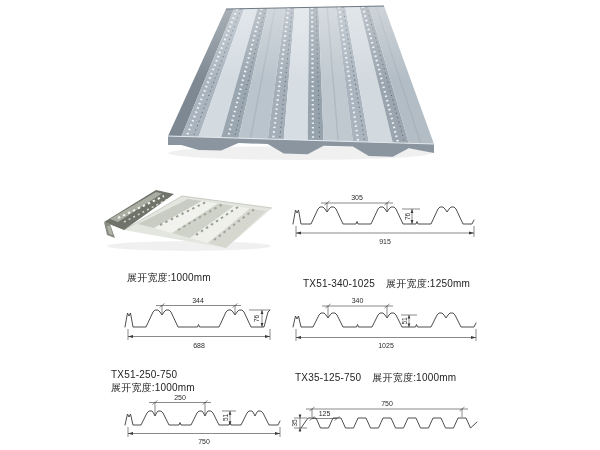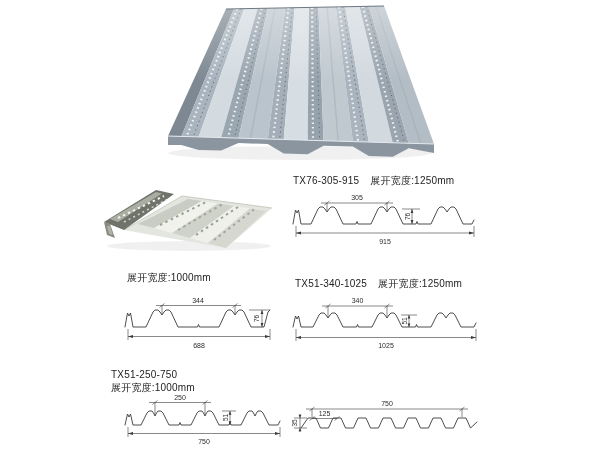--- a/index.html
+++ b/index.html
@@ -89,23 +89,20 @@
     <g>
       <polygon points="10,44 62,12 80,16 30,52" fill="#6f7369"></polygon>
       <polygon points="16,41 62,14 68,15.5 24,44" fill="#b0b4a8" opacity=".9"></polygon>
       <line x1="24" y1="40" x2="70" y2="18" stroke="#f2f3ee" stroke-width="2" stroke-dasharray="2.5 3"></line>
       <line x1="30" y1="44" x2="74" y2="21" stroke="#e8eae2" stroke-width="1.6" stroke-dasharray="2 3.2" opacity=".8"></line>
       <polygon points="10,44 13,57 21,60 16,46" fill="#878b80"></polygon>
       <polygon points="13,48 15,56 19,57 16,48" fill="#aeb2a6"></polygon>
     </g>
   </svg>
 
-  <div class="t1" style="left:293px;top:174px">
-    <span>TX76-305-915</span><span class="u">展开宽度:1250mm</span>
-  </div>
   <svg class="dg" style="left:290px;top:188px" width="192" height="64" viewBox="0 0 192 64">
     <path class="pf" d="M3 36 L5.5 22 L7 25 L8.5 22 L11 36 L21 36 L28 21 L30 19 L33 19 L35 21 L37 24 L39 21 L41 19 L44 19 L46 21 L53 36 L66 36 L67 33.5 L68 36 L81 36 L88 21 L90 19 L93 19 L95 21 L97 24 L99 21 L101 19 L104 19 L106 21 L113 36 L126 36 L127 33.5 L128 36 L141 36 L148 21 L150 19 L153 19 L155 21 L157 24 L159 21 L161 19 L164 19 L166 21 L173 36 L182 36 L184 32"></path>
     <g class="dim">
       <line x1="31" y1="15" x2="103" y2="15"></line>
       <line x1="34.5" y1="17" x2="39.5" y2="13"></line>
         <line x1="94.5" y1="17" x2="99.5" y2="13"></line>
       <line x1="37" y1="15" x2="37" y2="23"></line>
         <line x1="97" y1="15" x2="97" y2="23"></line>
       <text x="67" y="12" text-anchor="middle">305</text>
     </g>
@@ -149,21 +146,21 @@
     <g class="dim">
       <line x1="10" y1="33" x2="10" y2="44"></line>
         <line x1="152" y1="33" x2="152" y2="44"></line>
       <line x1="10" y1="40.5" x2="152" y2="40.5"></line>
       <path class="ar" d="M10 40.5 L15 39.1 L15 41.9 Z"></path>
         <path class="ar" d="M152 40.5 L147 39.1 L147 41.9 Z"></path>
       <text x="81" y="51.5" text-anchor="middle">688</text>
     </g>
   </svg>
 
-  <div class="t1" style="left:295px;top:277px">
+  <div class="t1" style="left:303px;top:277px">
     <span>TX51-340-1025</span><span class="u">展开宽度:1250mm</span>
   </div>
   <svg class="dg" style="left:290px;top:291px" width="192" height="64" viewBox="0 0 192 64">
     <path class="pf" d="M3 36 L5.5 25 L7 28 L8.5 25 L11 36 L23 36 L29 24 L31 22 L34 22 L36 24 L38 27 L40 24 L42 22 L45 22 L47 24 L53 36 L66.5 36 L67.5 33.5 L68.5 36 L82 36 L88 24 L90 22 L93 22 L95 24 L97 27 L99 24 L101 22 L104 22 L106 24 L112 36 L125.5 36 L126.5 33.5 L127.5 36 L141 36 L147 24 L149 22 L152 22 L154 24 L156 27 L158 24 L160 22 L163 22 L165 24 L171 36 L184 36 L186 32"></path>
     <g class="dim">
       <line x1="32" y1="15" x2="103" y2="15"></line>
       <line x1="35.5" y1="17" x2="40.5" y2="13"></line>
         <line x1="94.5" y1="17" x2="99.5" y2="13"></line>
       <line x1="38" y1="15" x2="38" y2="26"></line>
         <line x1="97" y1="15" x2="97" y2="26"></line>
@@ -210,20 +207,23 @@
     <g class="dim">
       <line x1="10" y1="33" x2="10" y2="43"></line>
         <line x1="162" y1="33" x2="162" y2="43"></line>
       <line x1="10" y1="39.5" x2="162" y2="39.5"></line>
       <path class="ar" d="M10 39.5 L15 38.1 L15 40.9 Z"></path>
         <path class="ar" d="M162 39.5 L157 38.1 L157 40.9 Z"></path>
       <text x="86" y="50" text-anchor="middle">750</text>
     </g>
   </svg>
 
+  <div class="t1" style="left:295px;top:371px">
+    <span>TX35-125-750</span><span class="u">展开宽度:1000mm</span>
+  </div>
   <svg class="dg" style="left:288px;top:394px" width="200" height="56" viewBox="0 0 200 56">
     <path class="pf" d="M13 34 L20 24 L28 24 L32.5 34 L40.5 34 L45 24 L53 24 L57.5 34 L65.5 34 L70 24 L78 24 L82.5 34 L90.5 34 L95 24 L103 24 L107.5 34 L115.5 34 L120 24 L128 24 L132.5 34 L140.5 34 L145 24 L153 24 L157.5 34 L165.5 34 L170 24 L178 24 L182.5 34 L189 28"></path>
     <g class="dim">
       <line x1="18" y1="15" x2="180" y2="15"></line>
       <line x1="21.5" y1="17" x2="26.5" y2="13"></line>
         <line x1="171.5" y1="17" x2="176.5" y2="13"></line>
       <line x1="24" y1="15" x2="24" y2="23"></line>
         <line x1="174" y1="15" x2="174" y2="23"></line>
       <text x="99" y="12" text-anchor="middle">750</text>
     </g>

